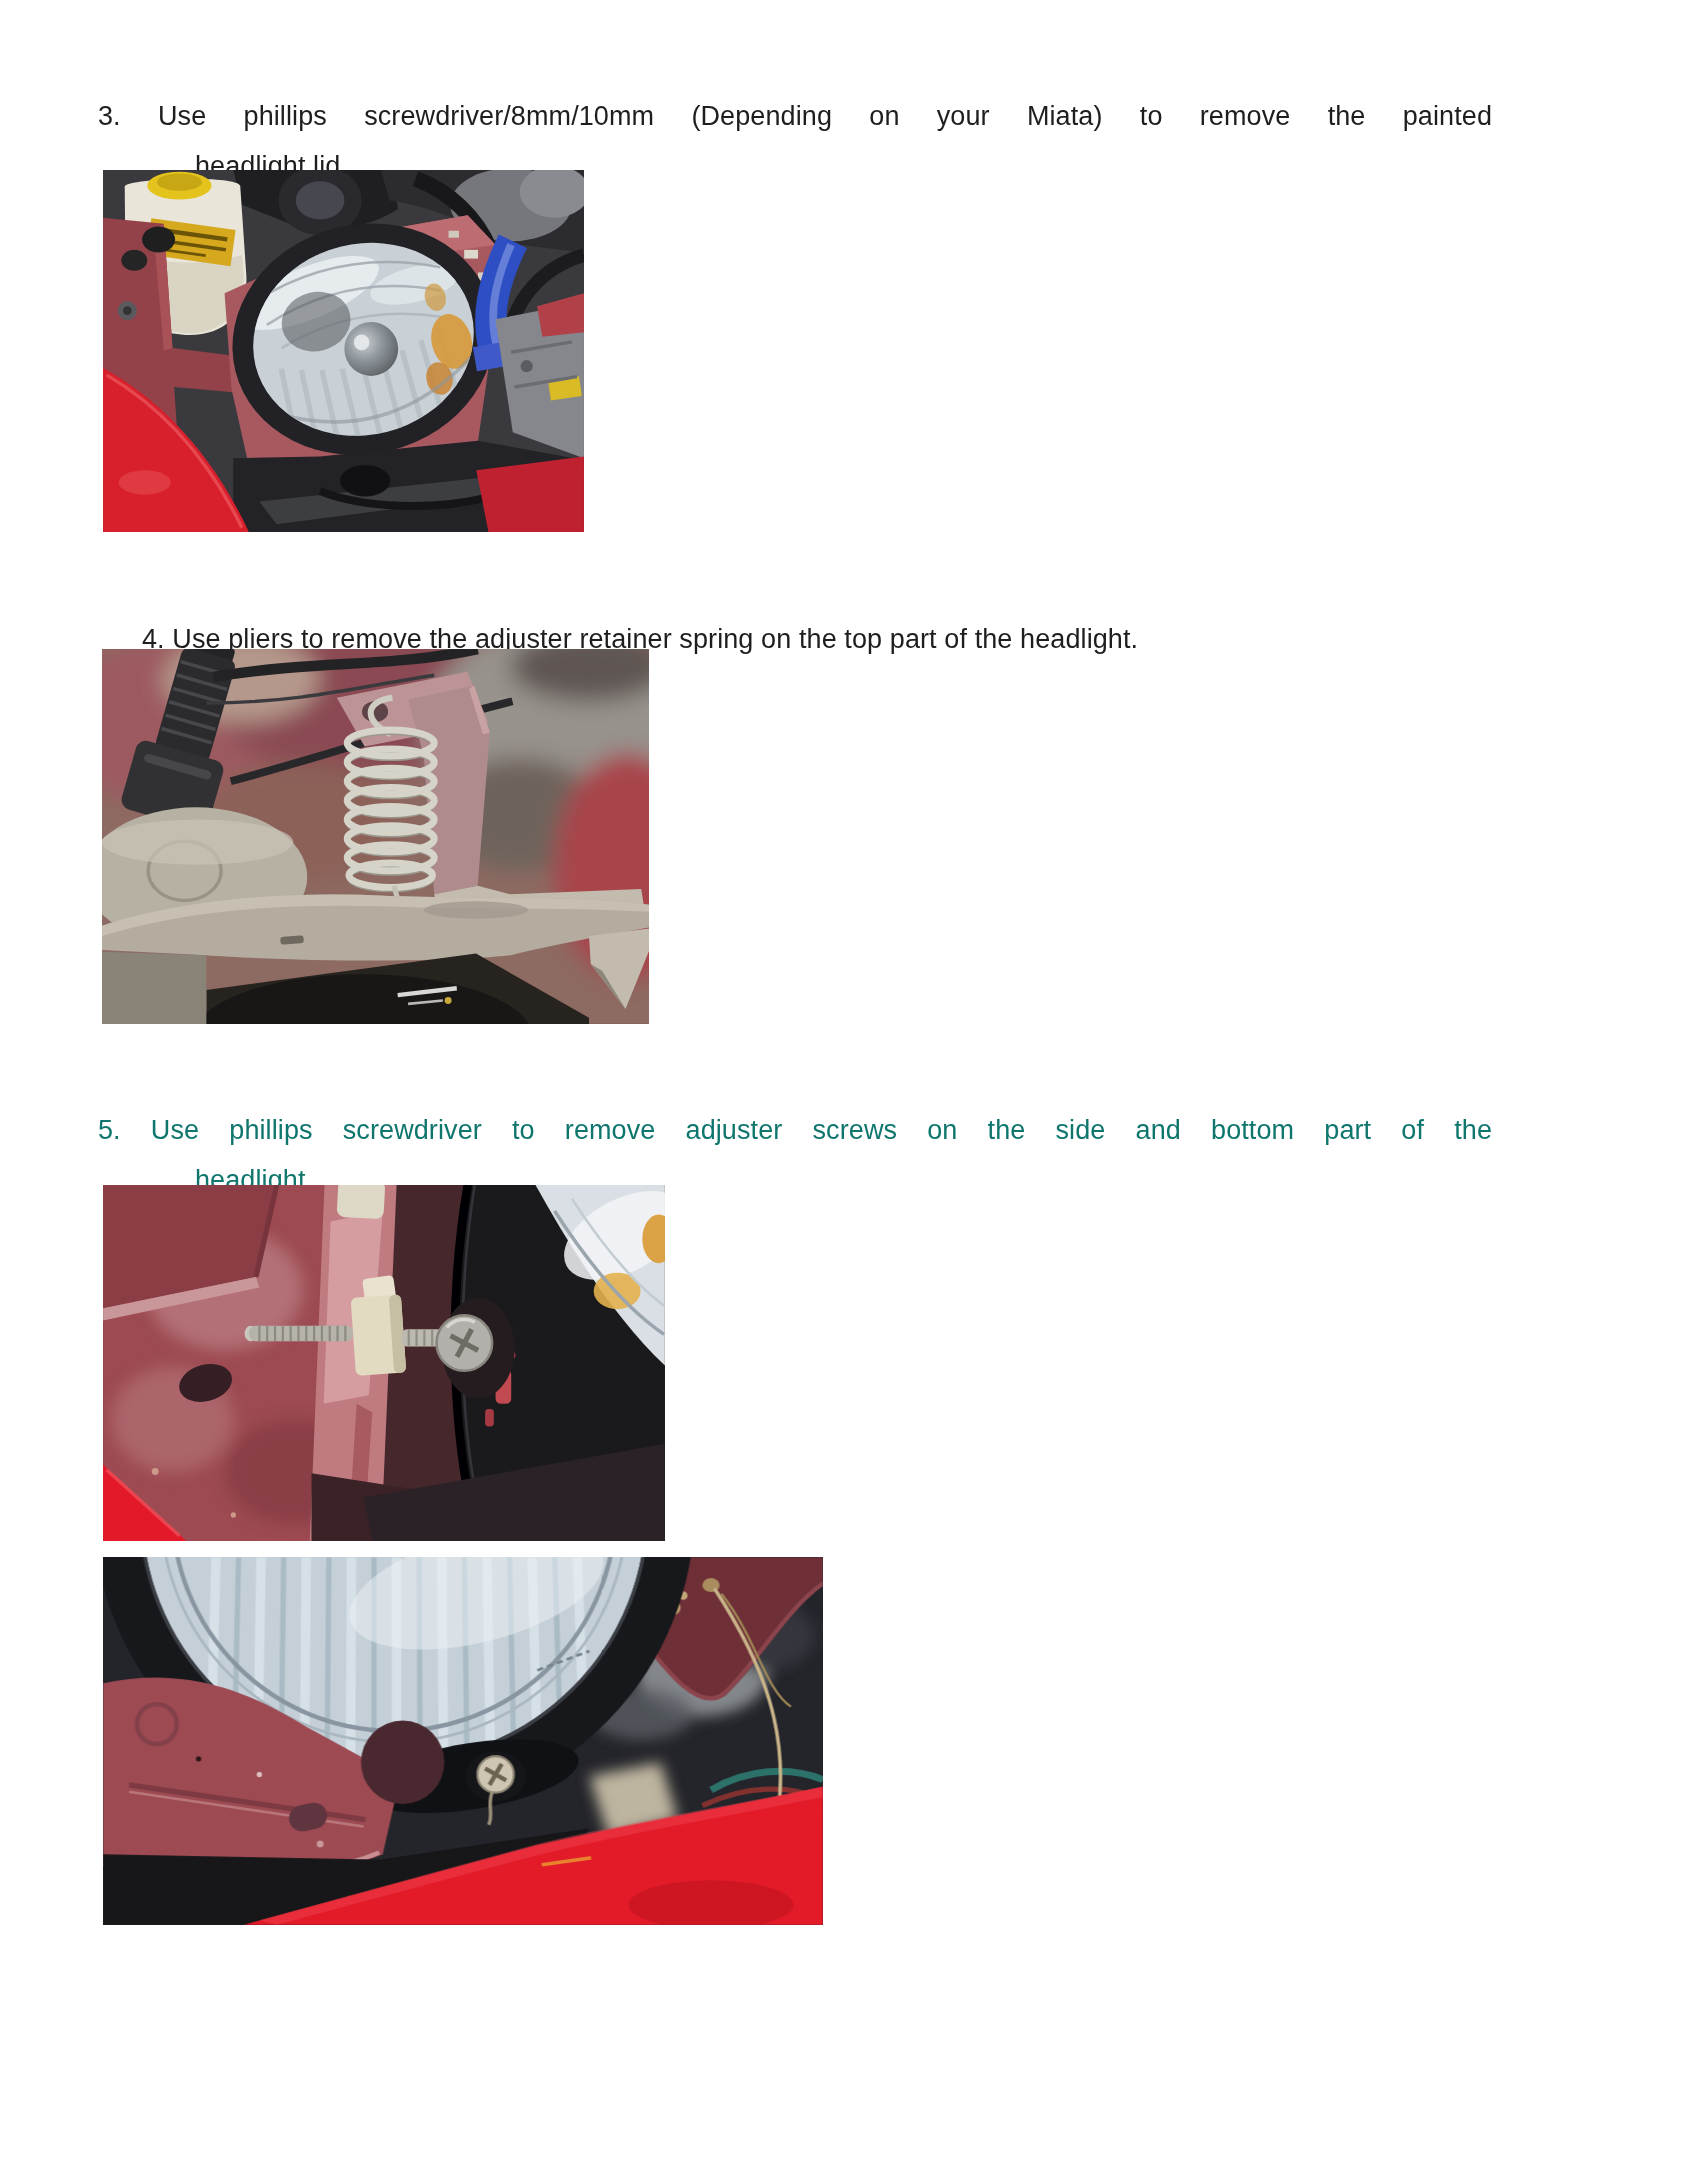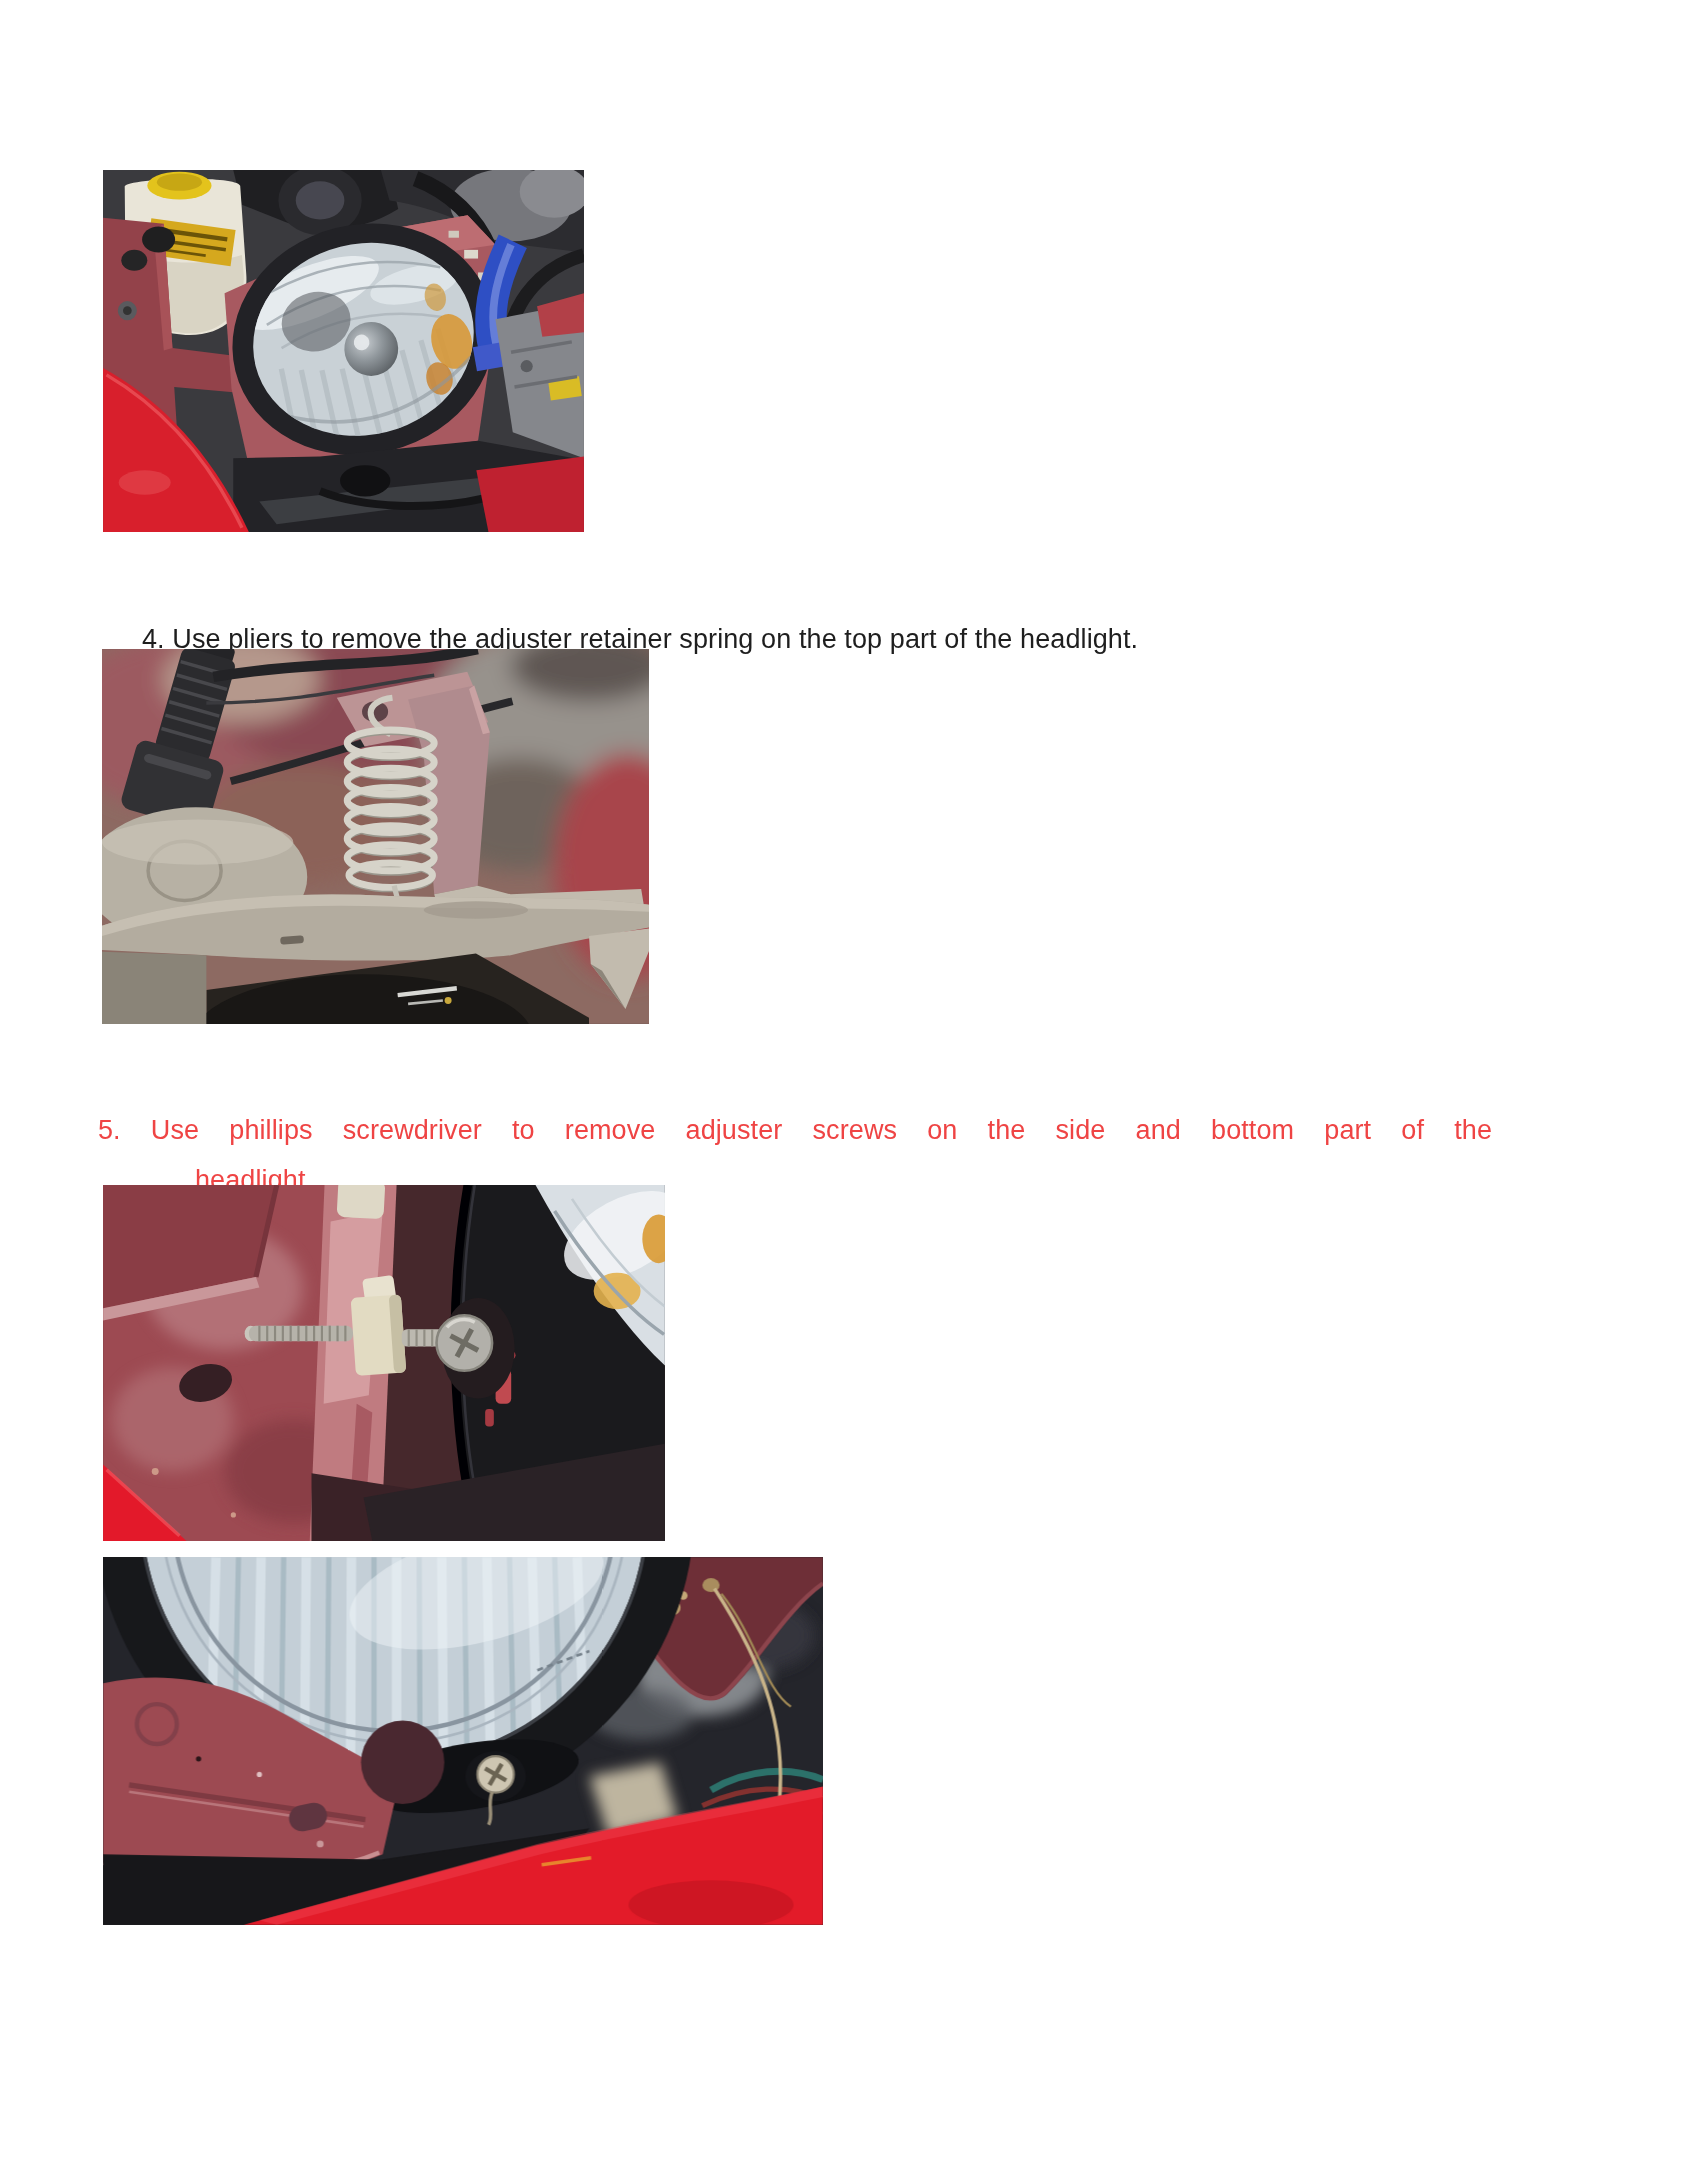--- a/index.html
+++ b/index.html
@@ -11,20 +11,24 @@
   .nline{display:block;text-align:left;}
   .indent2{display:block;padding-left:97px;text-align:left;}
   .photo{position:absolute;overflow:hidden;background:#333;}
   .photo svg{display:block;}
 </style>
 </head>
 <body style="background: rgb(255, 255, 255);">
 
 <div class="page">
 
+  <p class="step" style="top: 64px; color: rgb(30, 30, 30);">
+    <span class="jline">3. Use phillips screwdriver/8mm/10mm (Depending on your Miata) to remove the painted</span>
+    <span class="indent2">headlight lid.</span>
+  </p>
 
   <figure class="photo" style="left:103px;top:170px;width:481px;height:362px;margin:0;">
     <svg width="481" height="362" viewBox="0 0 554 417" xmlns="http://www.w3.org/2000/svg">
       <defs>
         <radialGradient id="dome1" cx="40%" cy="35%" r="75%">
           <stop offset="0%" stop-color="#c8cdd1"></stop>
             <stop offset="45%" stop-color="#8f969b"></stop>
           <stop offset="100%" stop-color="#53585c"></stop>
         </radialGradient>
         <clipPath id="lens1">
@@ -225,21 +229,21 @@
         <path d="M120,392 L430,350 L560,424 L560,431 L120,431 Z" fill="#27231f"></path>
         <ellipse cx="300" cy="446" rx="195" ry="72" fill="#191715"></ellipse>
         <path d="M340,398 L408,390" stroke="#d8d8d4" stroke-width="5"></path>
         <path d="M352,408 L392,404" stroke="#b8b8b4" stroke-width="3"></path>
         <circle cx="398" cy="404" r="4" fill="#c9a83c"></circle>
         <path d="M0,348 L120,352 L120,431 L0,431 Z" fill="#8a8478"></path>
       </g>
     </svg>
   </figure>
 
-  <p class="step" style="top: 1078px; color: #ef4444;">
+  <p class="step" style="top: 1078px; color: #0f766e;">
     <span class="jline">5. Use phillips screwdriver to remove adjuster screws on the side and bottom part of the</span>
     <span class="indent2">headlight.</span>
   </p>
 
   <figure class="photo" style="left:103px;top:1185px;width:562px;height:356px;margin:0;">
     <svg width="562" height="356" viewBox="0 0 647 410" xmlns="http://www.w3.org/2000/svg">
       <defs>
           <filter id="b3" x="-40%" y="-40%" width="180%" height="180%">
             <feGaussianBlur stdDeviation="9"></feGaussianBlur>
           </filter>

